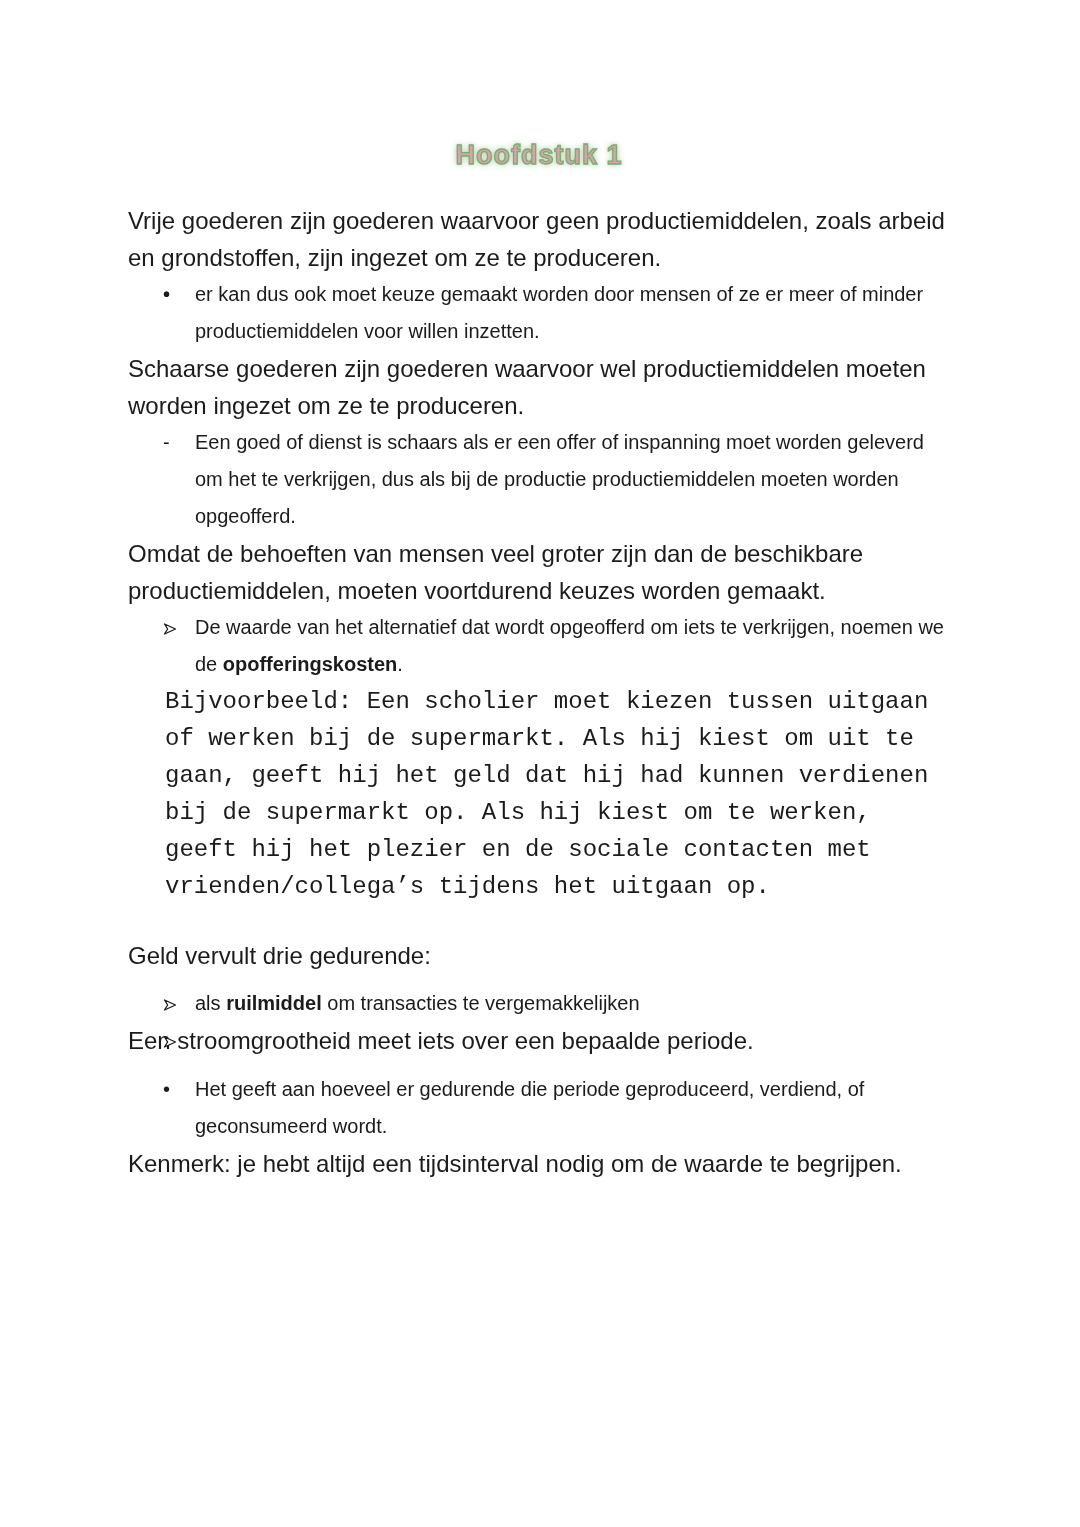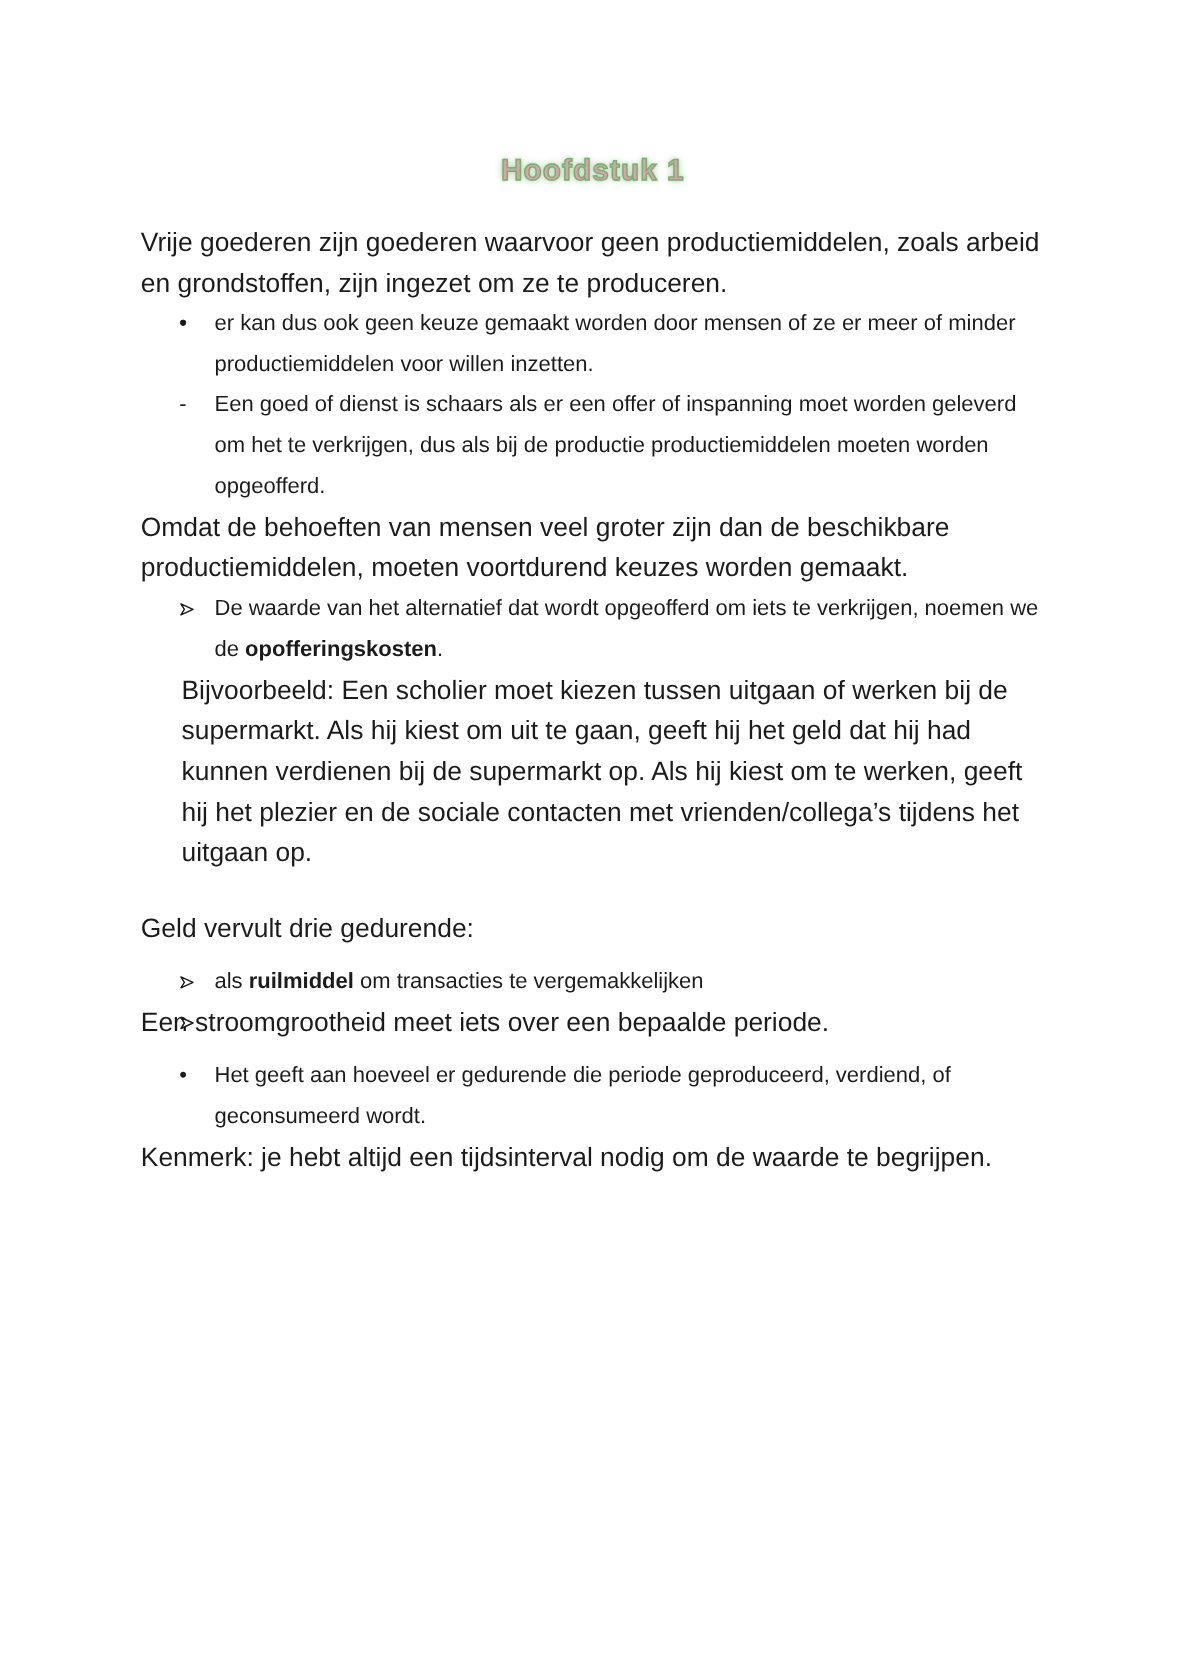--- a/index.html
+++ b/index.html
@@ -70,41 +70,42 @@
   }
   b { font-weight: bold; }
   
   .sp-0    { margin-bottom: 0; }
   .sp-line { margin-bottom: 37px; }
   .sp-8    { margin-bottom: 8px; }
   .sp-10   { margin-bottom: 10px; }
   .sp-11   { margin-bottom: 11px; }
   .sp-12   { margin-bottom: 12px; }
   .sp-29   { margin-bottom: 29px; }
-  .sp-32   { margin-bottom: 32px; }
+  .sp-32   { margin-bottom: 32px; font-family: Liberation Mono, monospace; }
 </style>
 </head>
 <body style="color: rgb(27, 27, 27);">
 
 <div class="page">
 
   <h1 class="doc-title">Hoofdstuk 1</h1>
 
   <p class="para sp-0">Vrije goederen zijn goederen waarvoor geen productiemiddelen, zoals arbeid en grondstoffen, zijn ingezet om ze te produceren.</p>
 
   <ul class="doc-list sp-line">
     <li>
       <span class="marker">•</span>
     </li>
     <li>
       <span class="marker">•</span>
-      <span>er kan dus ook geen keuze gemaakt worden door mensen of ze er meer of minder productiemiddelen voor willen inzetten.</span>
+      <span>er kan dus ook moet keuze gemaakt worden door mensen of ze er meer of minder productiemiddelen voor willen inzetten.</span>
     </li>
   </ul>
 
+  <p class="para sp-0">Schaarse goederen zijn goederen waarvoor wel productiemiddelen moeten worden ingezet om ze te produceren.</p>
 
   <ul class="doc-list sp-line">
     <li>
       <span class="marker">-</span>
       <span>Een goed of dienst is schaars als er een offer of inspanning moet worden geleverd om het te verkrijgen, dus als bij de productie productiemiddelen moeten worden opgeofferd.</span>
     </li>
   </ul>
 
   <p class="para sp-0">Omdat de behoeften van mensen veel groter zijn dan de beschikbare productiemiddelen, moeten voortdurend keuzes worden gemaakt.</p>
 

